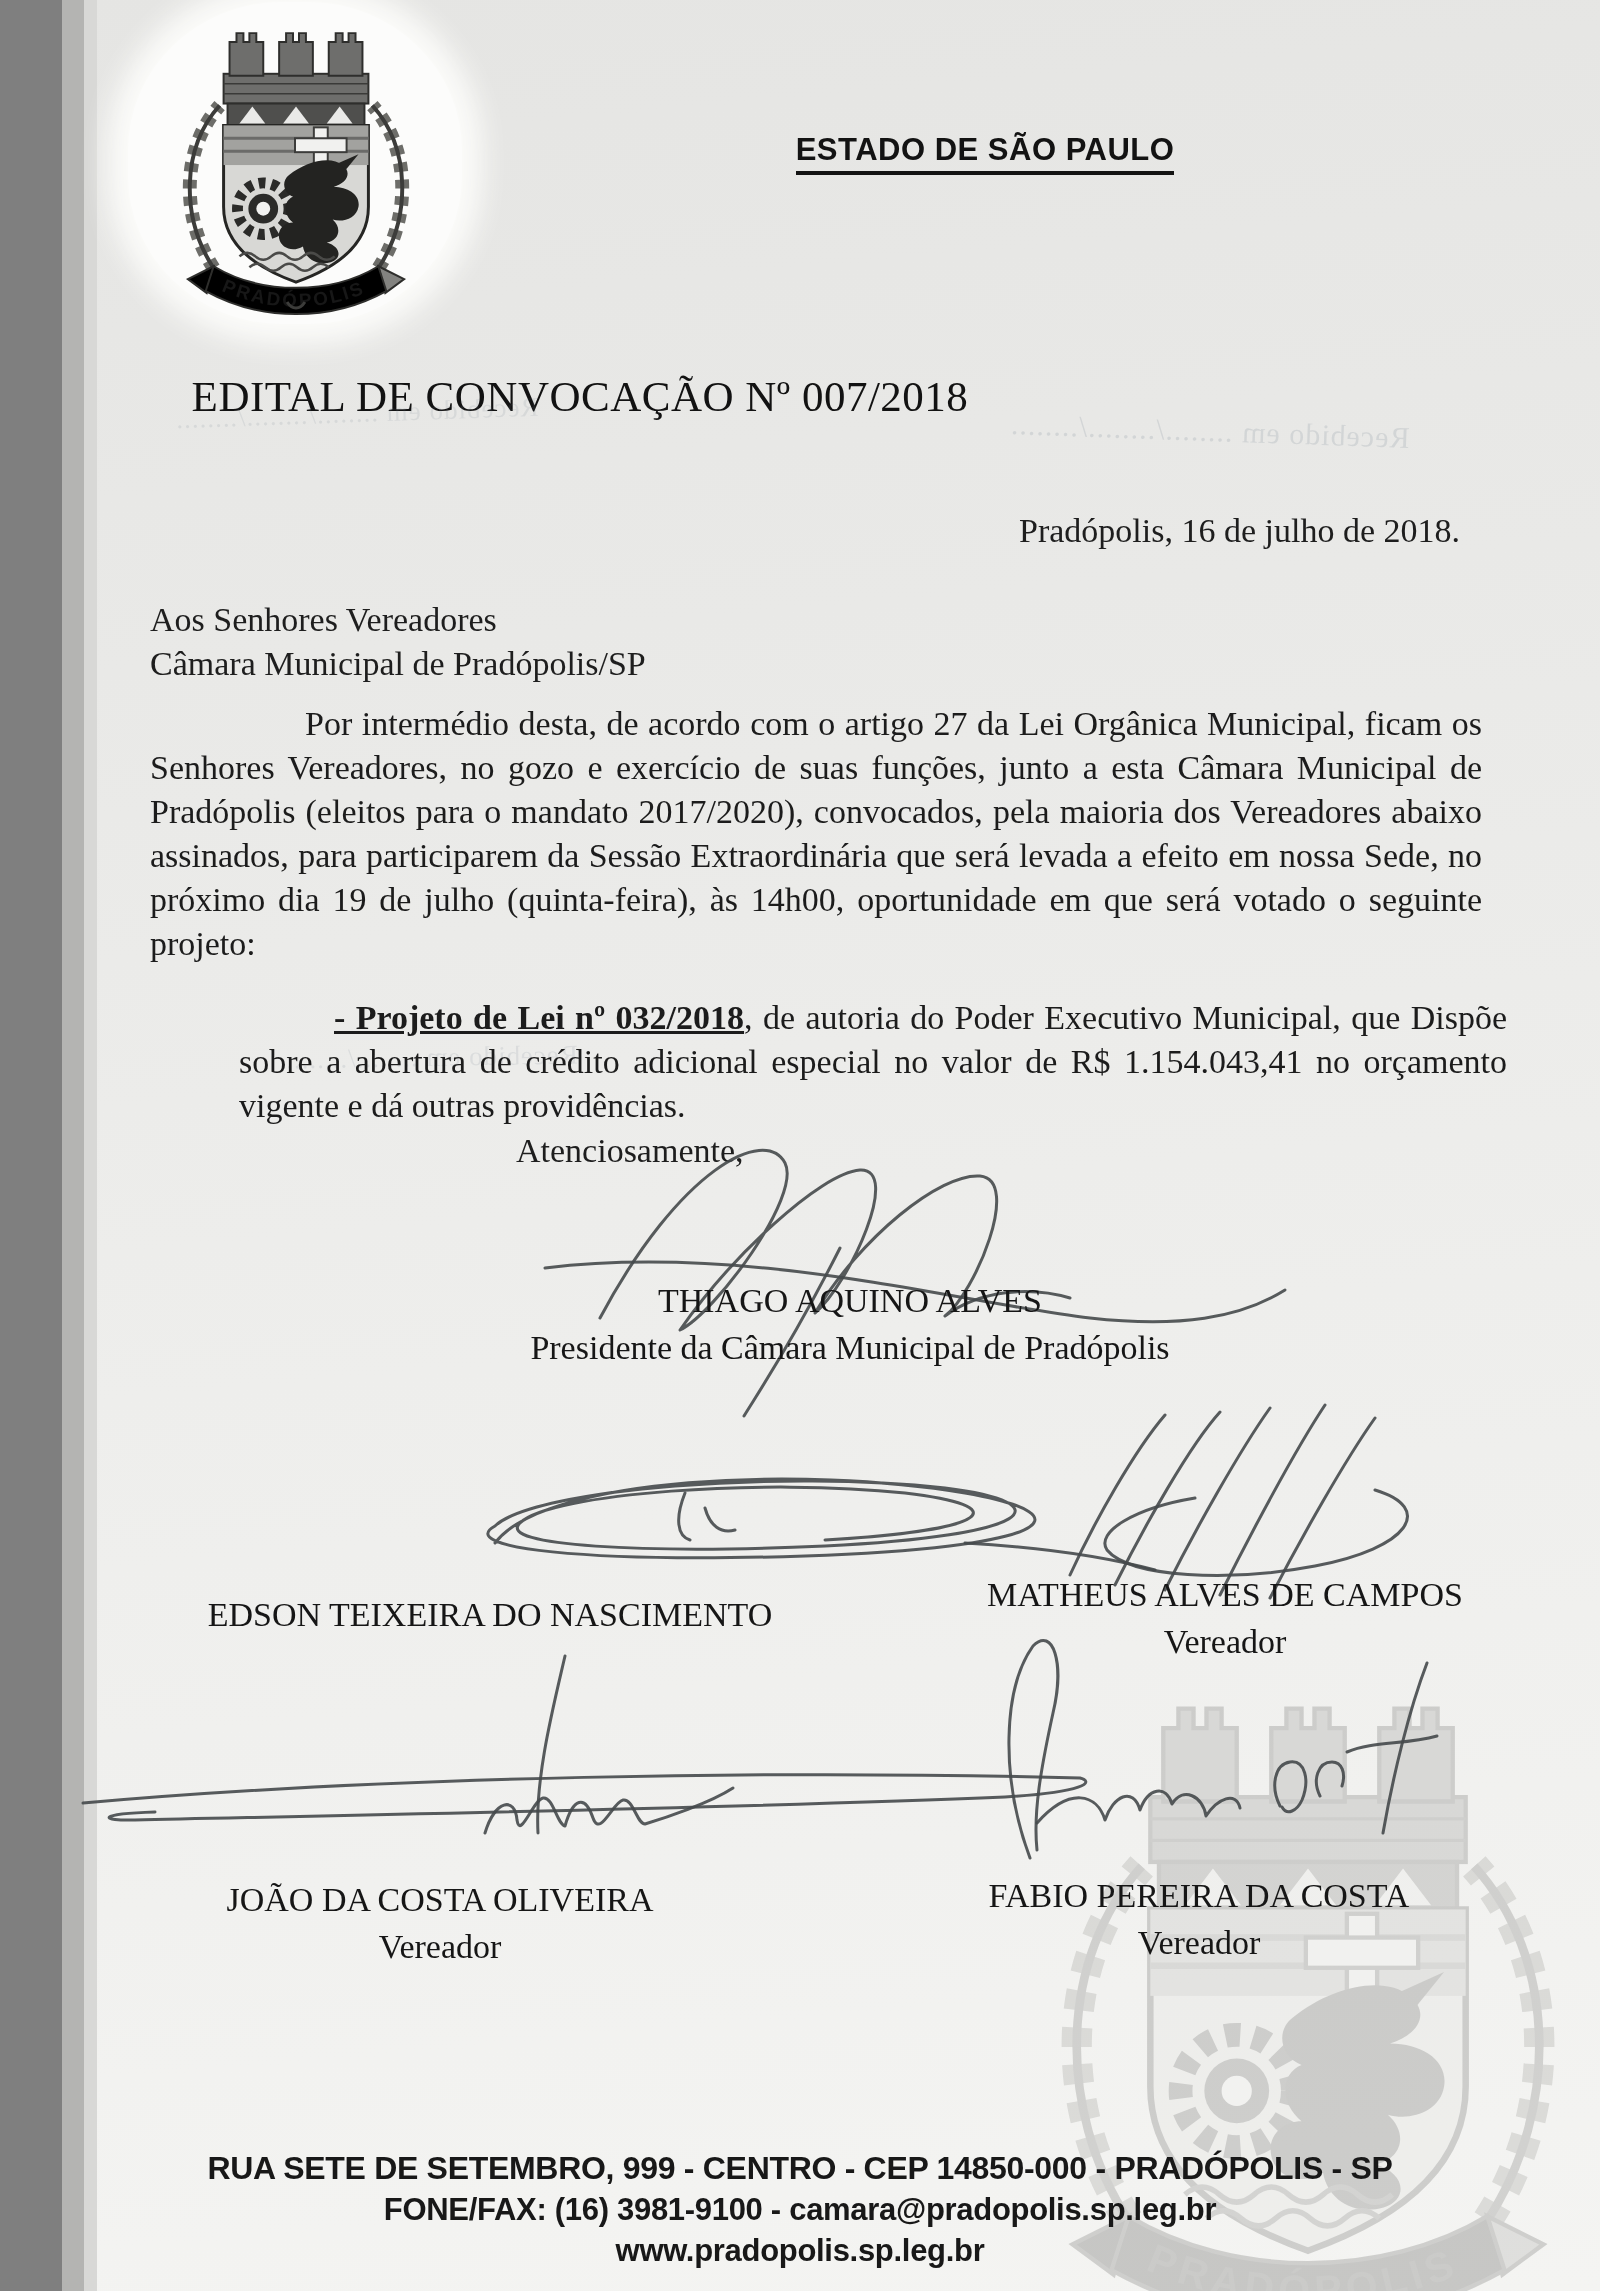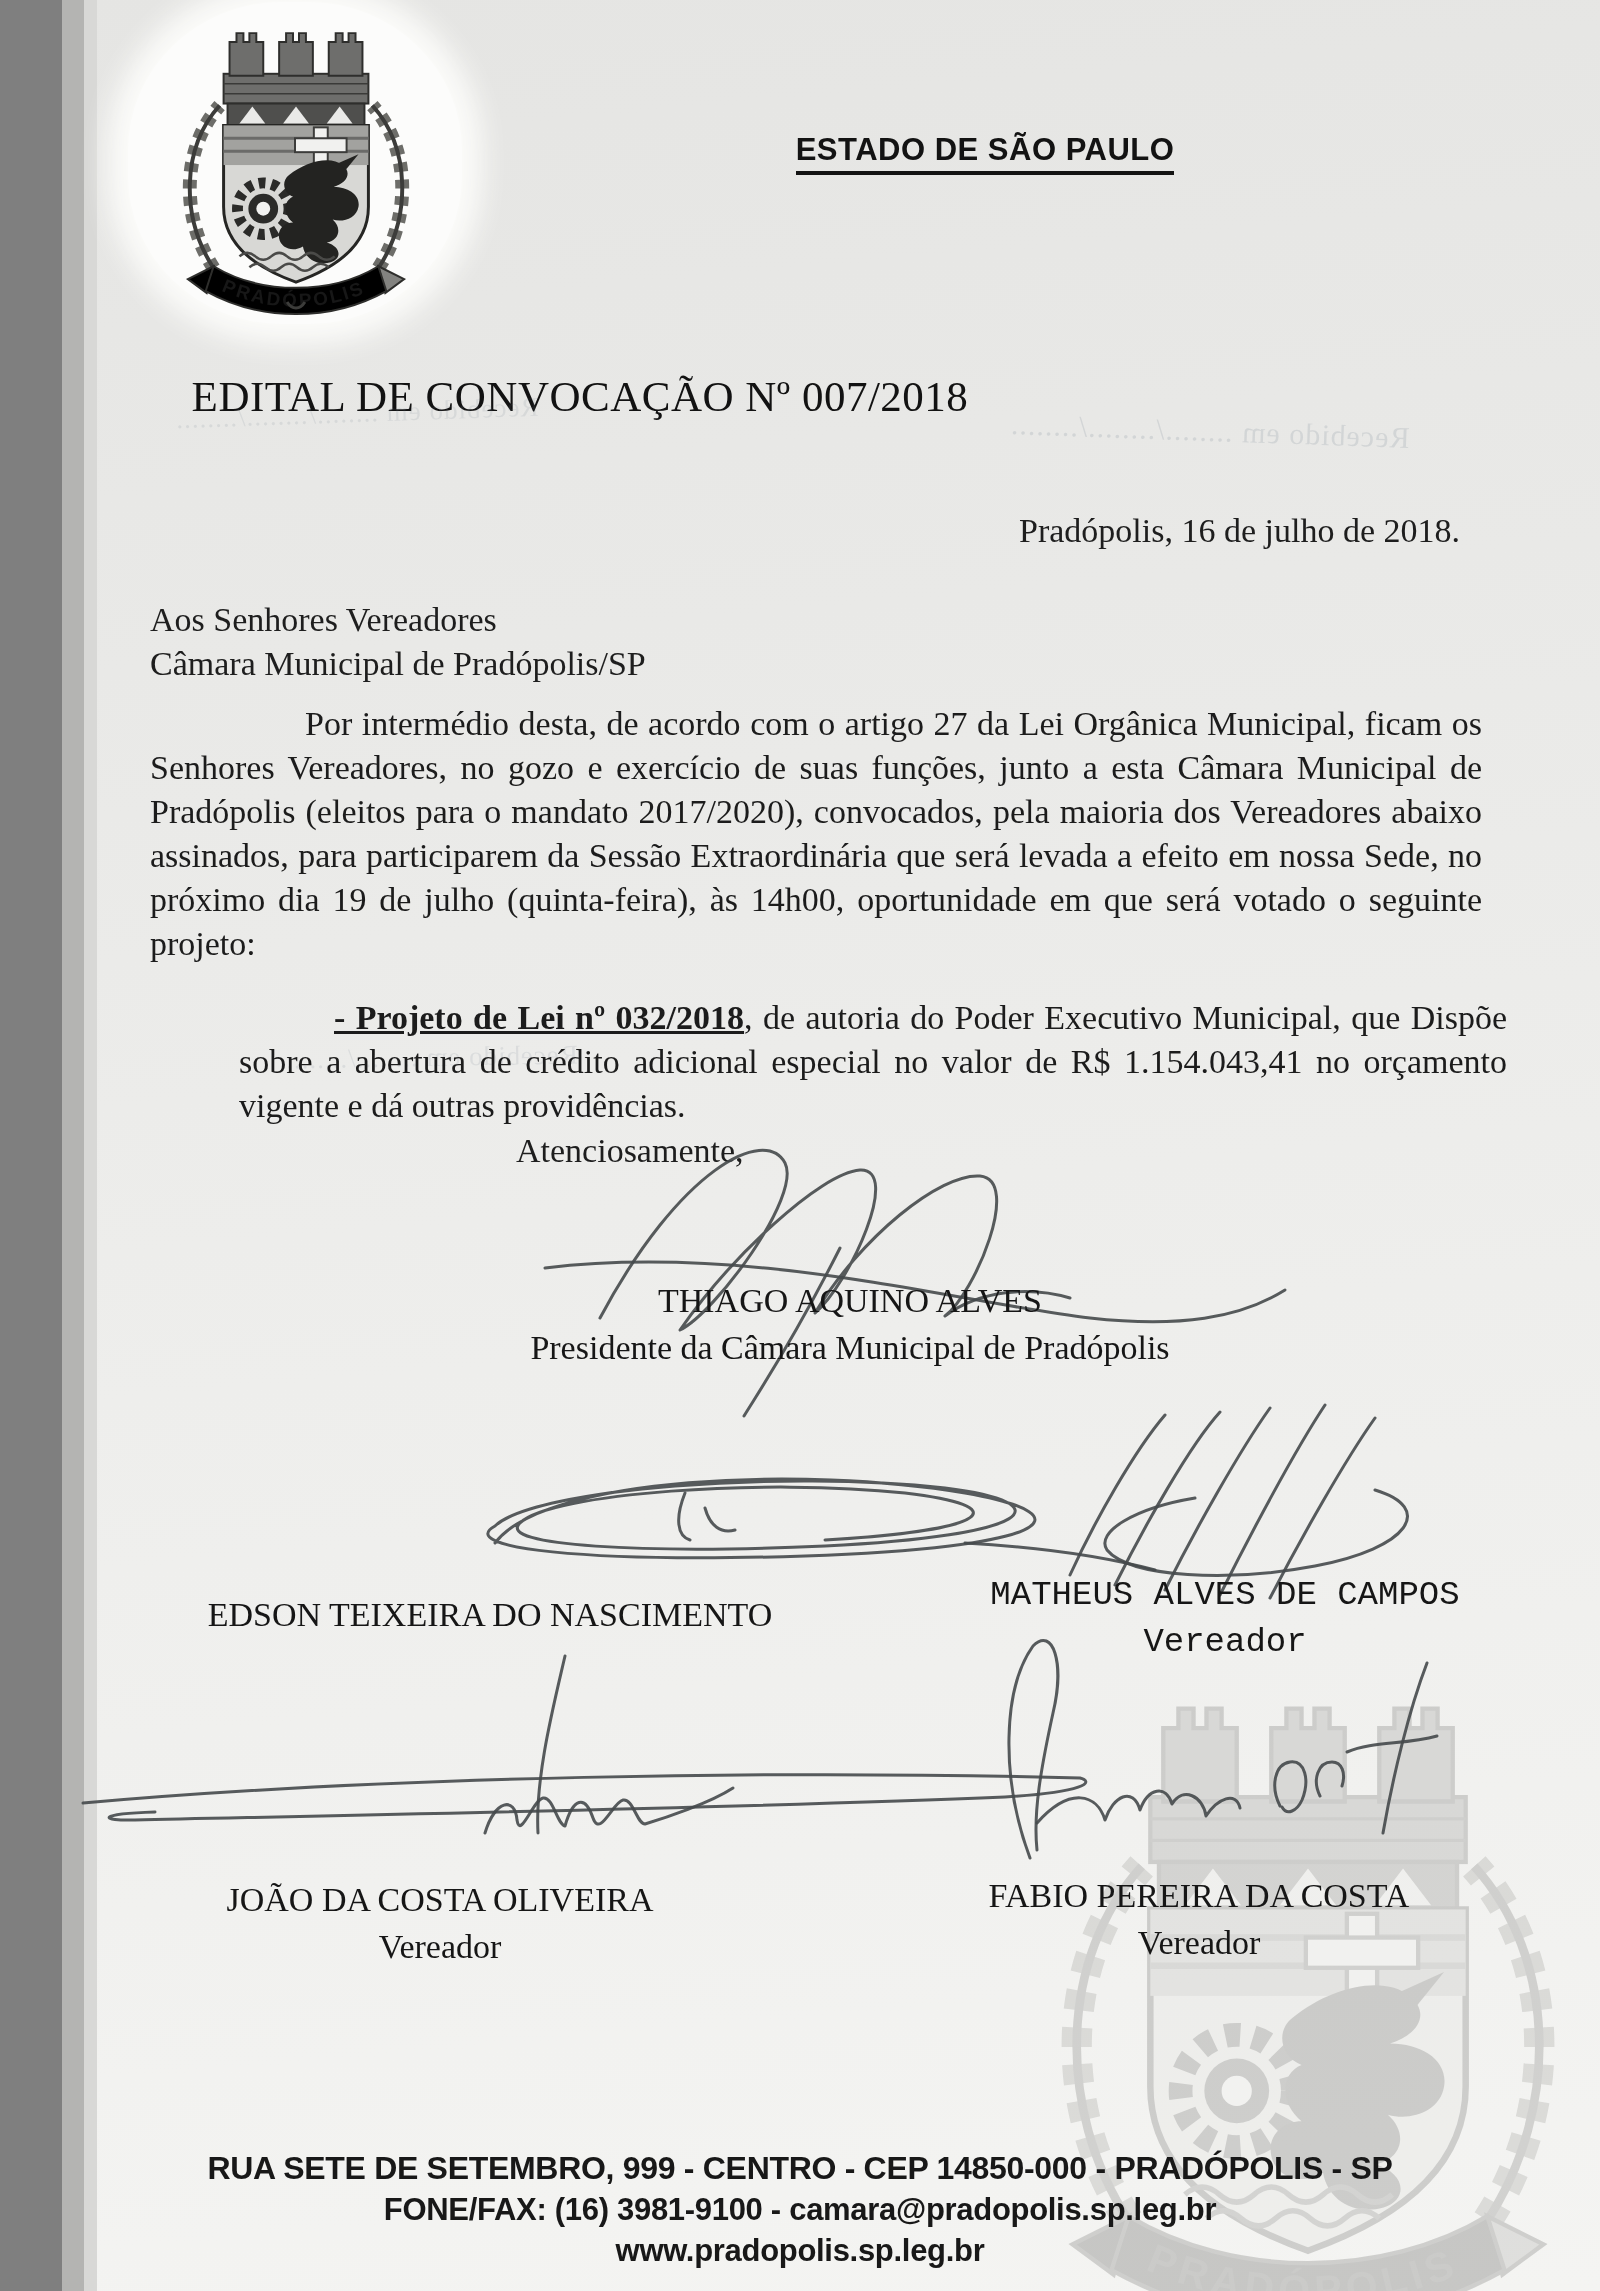--- a/index.html
+++ b/index.html
@@ -69,21 +69,21 @@
   .p2{left:213px;top:962px;width:1268px;text-indent:95px;margin-left:26px;}
   .p2 .emph{font-weight:bold;text-decoration:underline;}
 
   .closing{left:490px;top:1132px;font-size:34px;margin-left:26px;}
 
   .sig-block{text-align:center;font-size:34px;color:#161616;}
   .sig-block .sig-name{white-space:nowrap;}
   .sig-block .sig-role{margin-top:9px;white-space:nowrap;}
   .sb-thiago{left:450px;top:1282px;width:800px;}
   .sb-edson{left:150px;top:1596px;width:680px;}
-  .sb-matheus{left:970px;top:1576px;width:510px;font-family:Liberation Mono, monospace;}
+  .sb-matheus{left:970px;top:1576px;width:510px;}
   .sb-joao{left:140px;top:1881px;width:600px;}
   .sb-fabio{left:944px;top:1877px;width:510px;}
 
   .sig-svg{pointer-events:none;}
   .sig-svg path{fill:none;stroke:#45494b;stroke-width:3;stroke-linecap:round;stroke-linejoin:round;opacity:.9;}
 
   .watermark-svg{left:1038px;top:1676px;width:540px;height:670px;opacity:.18;}
 
   .footer{
     left:100px;top:2148px;width:1400px;text-align:center;

